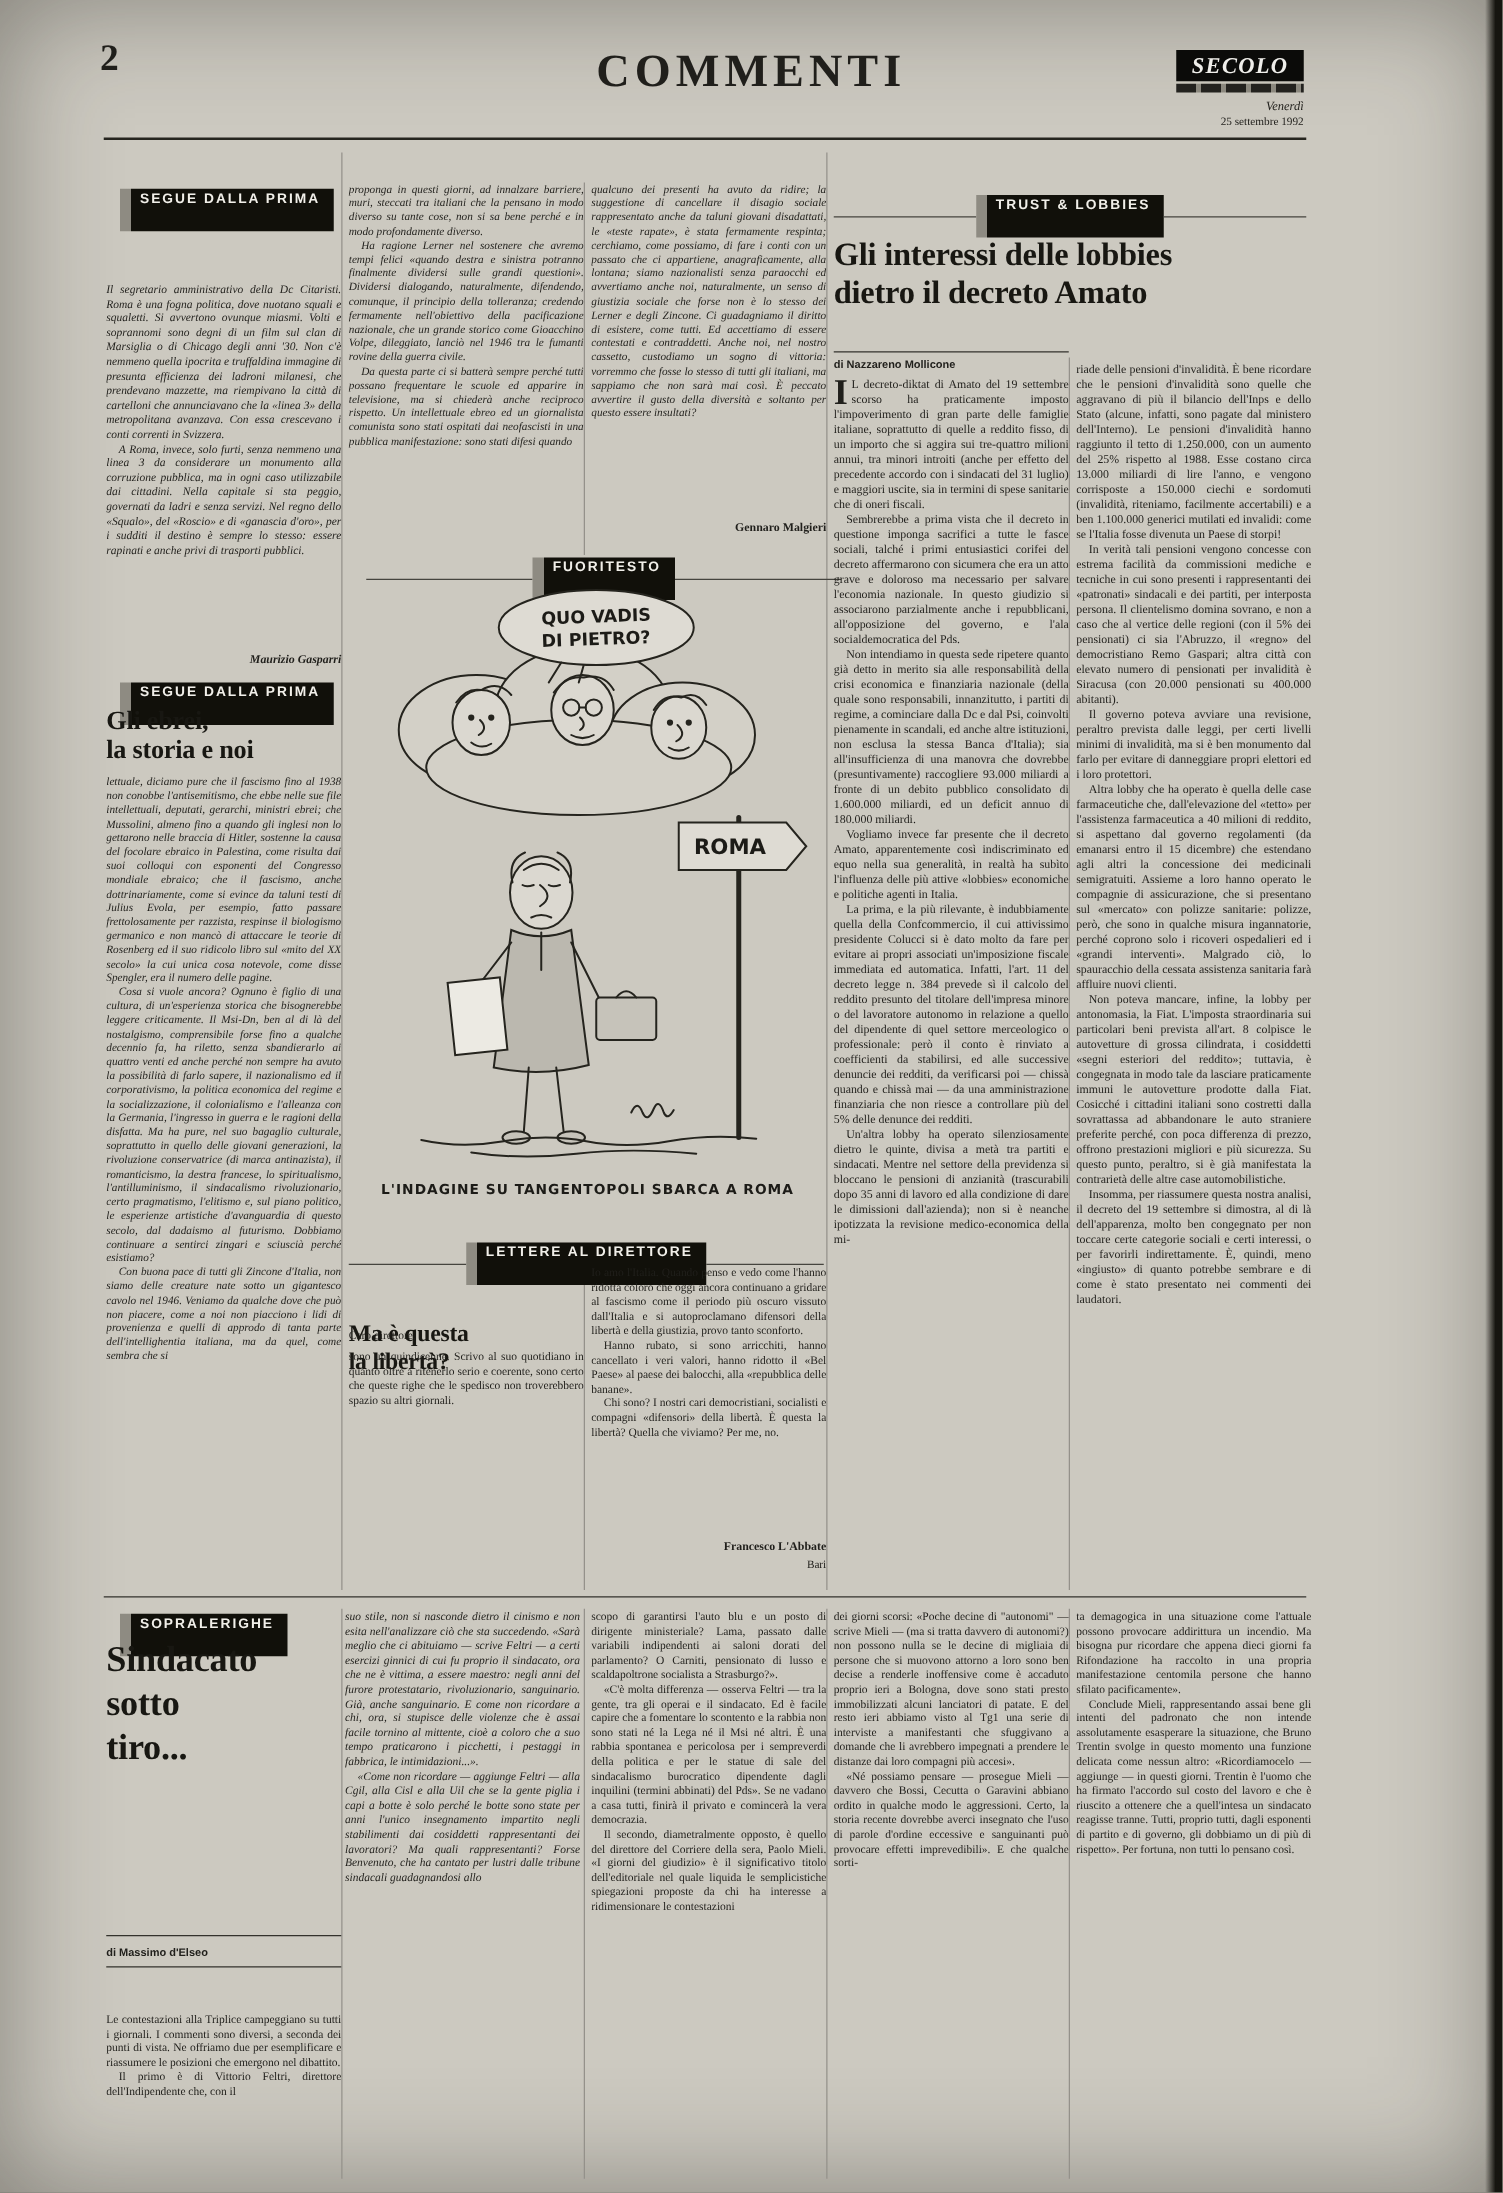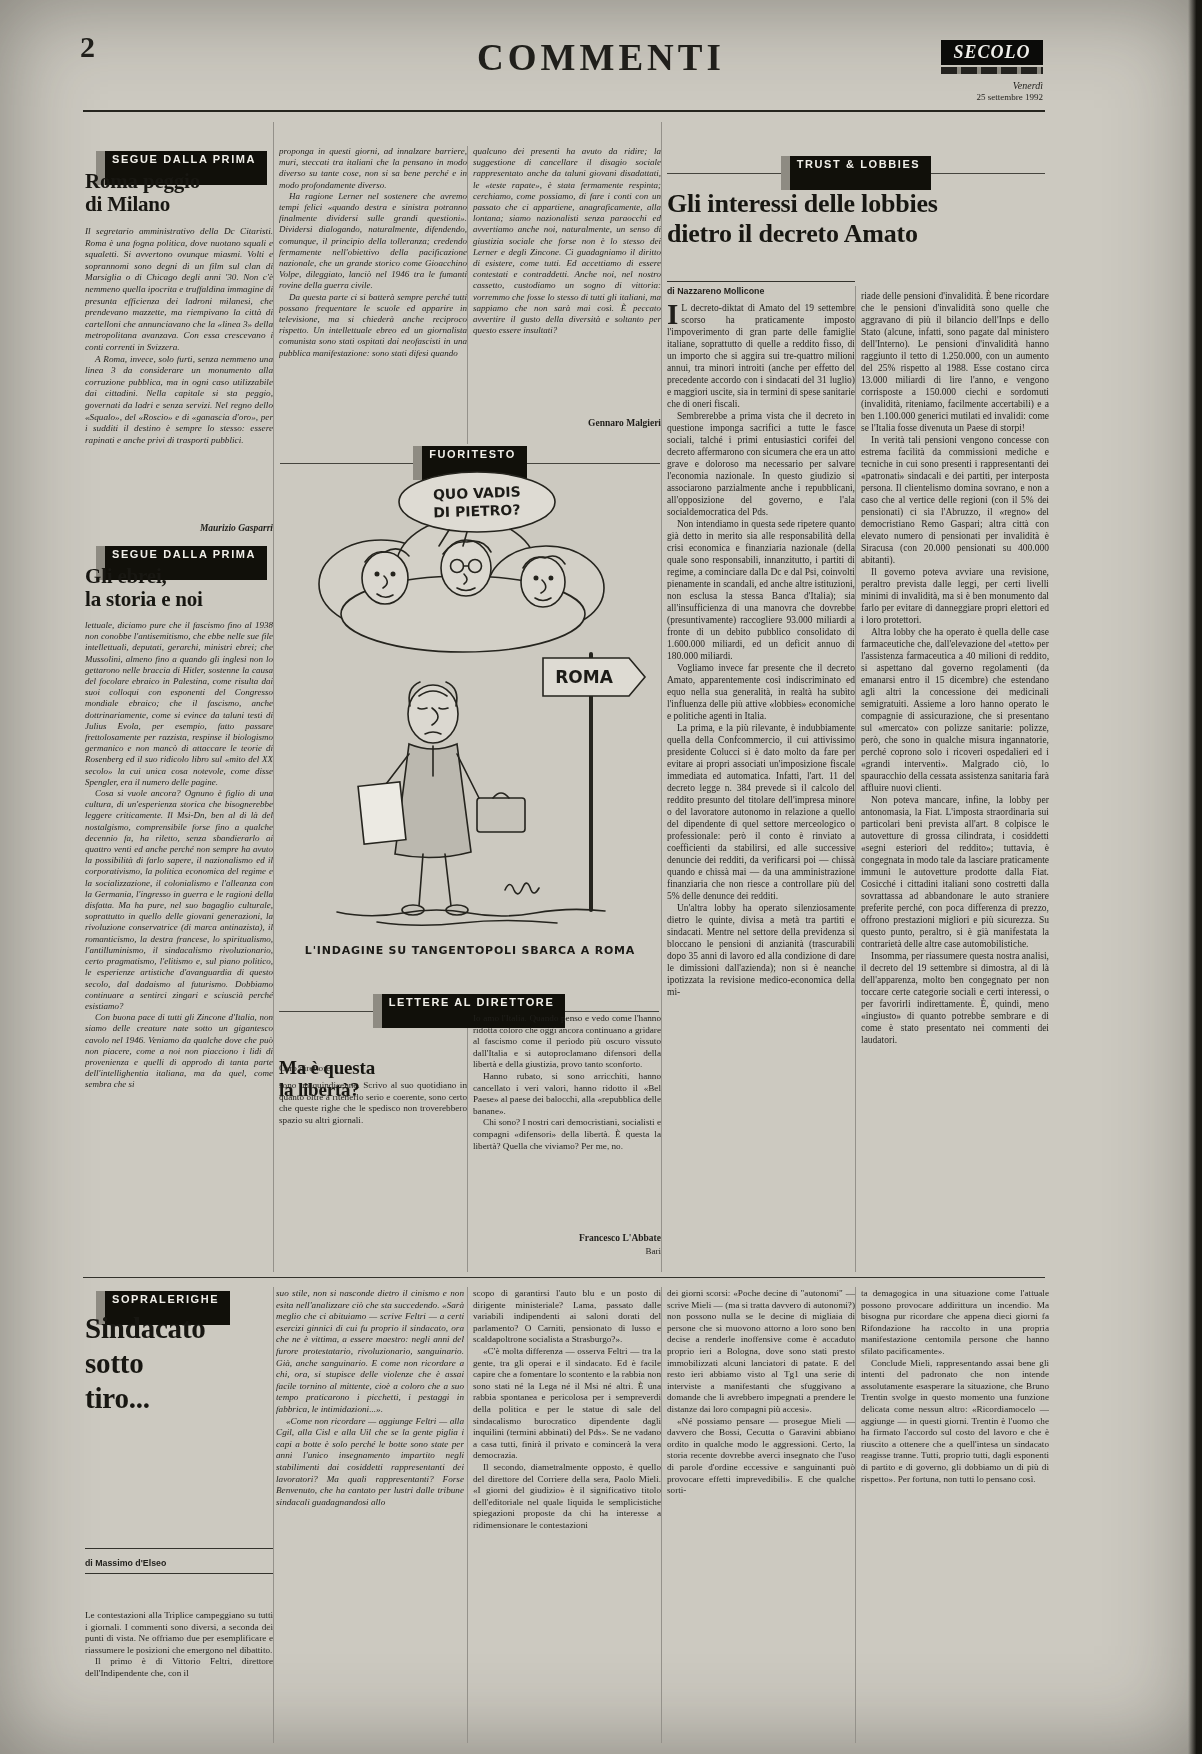--- a/index.html
+++ b/index.html
@@ -45,22 +45,20 @@
   <div class="abs vr" style="left:467px;top:1010px;height:262px;"></div>
   <div class="abs vr" style="left:661px;top:122px;height:1150px;"></div>
   <div class="abs vr" style="left:855px;top:286px;height:986px;"></div>
   <div class="abs hr" style="left:83px;top:1277px;width:962px;"></div>
   <div class="abs vr" style="left:273px;top:1287px;height:456px;"></div>
   <div class="abs vr" style="left:467px;top:1287px;height:456px;"></div>
   <div class="abs vr" style="left:661px;top:1287px;height:456px;"></div>
   <div class="abs vr" style="left:855px;top:1287px;height:456px;"></div>
 
   <div class="abs" style="left:96px;top:149px;"><span class="kicker">SEGUE DALLA PRIMA</span></div>
-  <div class="abs headline" style="left:85px;top:170px;width:190px;font-size:21px;line-height:23px;">Roma peggio
-di Milano</div>
   <div class="abs bodytext it" style="left:85px;top:226px;width:188px;height:292px;">
       <p>Il segretario amministrativo della Dc Citaristi. Roma è una fogna politica, dove nuotano squali e squaletti. Si avvertono ovunque miasmi. Volti e soprannomi sono degni di un film sul clan di Marsiglia o di Chicago degli anni '30. Non c'è nemmeno quella ipocrita e truffaldina immagine di presunta efficienza dei ladroni milanesi, che prendevano mazzette, ma riempivano la città di cartelloni che annunciavano che la «linea 3» della metropolitana avanzava. Con essa crescevano i conti correnti in Svizzera.</p>
       <p>A Roma, invece, solo furti, senza nemmeno una linea 3 da considerare un monumento alla corruzione pubblica, ma in ogni caso utilizzabile dai cittadini. Nella capitale si sta peggio, governati da ladri e senza servizi. Nel regno dello «Squalo», del «Roscio» e di «ganascia d'oro», per i sudditi il destino è sempre lo stesso: essere rapinati e anche privi di trasporti pubblici.</p>
     </div>
   <div class="abs sig it" style="left:85px;top:523px;width:188px;">Maurizio Gasparri</div>
 
   <div class="abs" style="left:96px;top:544px;"><span class="kicker">SEGUE DALLA PRIMA</span></div>
   <div class="abs headline" style="left:85px;top:565px;width:190px;font-size:21px;line-height:23px;">Gli ebrei,
 la storia e noi</div>
   <div class="abs bodytext it fs-eb" style="left:85px;top:620px;width:188px;height:650px;">
@@ -71,21 +69,21 @@
   <div class="abs bodytext it fs-eb" style="left:279px;top:146px;width:188px;height:300px;">
       <p>proponga in questi giorni, ad innalzare barriere, muri, steccati tra italiani che la pensano in modo diverso su tante cose, non si sa bene perché e in modo profondamente diverso.</p>
       <p>Ha ragione Lerner nel sostenere che avremo tempi felici «quando destra e sinistra potranno finalmente dividersi sulle grandi questioni». Dividersi dialogando, naturalmente, difendendo, comunque, il principio della tolleranza; credendo fermamente nell'obiettivo della pacificazione nazionale, che un grande storico come Gioacchino Volpe, dileggiato, lanciò nel 1946 tra le fumanti rovine della guerra civile.</p>
       <p>Da questa parte ci si batterà sempre perché tutti possano frequentare le scuole ed apparire in televisione, ma si chiederà anche reciproco rispetto. Un intellettuale ebreo ed un giornalista comunista sono stati ospitati dai neofascisti in una pubblica manifestazione: sono stati difesi quando</p>
     </div>
   <div class="abs bodytext it fs-eb" style="left:473px;top:146px;width:188px;height:268px;">
       <p>qualcuno dei presenti ha avuto da ridire; la suggestione di cancellare il disagio sociale rappresentato anche da taluni giovani disadattati, le «teste rapate», è stata fermamente respinta; cerchiamo, come possiamo, di fare i conti con un passato che ci appartiene, anagraficamente, alla lontana; siamo nazionalisti senza paraocchi ed avvertiamo anche noi, naturalmente, un senso di giustizia sociale che forse non è lo stesso dei Lerner e degli Zincone. Ci guadagniamo il diritto di esistere, come tutti. Ed accettiamo di essere contestati e contraddetti. Anche noi, nel nostro cassetto, custodiamo un sogno di vittoria: vorremmo che fosse lo stesso di tutti gli italiani, ma sappiamo che non sarà mai così. È peccato avvertire il gusto della diversità e soltanto per questo essere insultati?</p>
     </div>
   <div class="abs sig" style="left:473px;top:418px;width:188px;">Gennaro Malgieri</div>
 
-  <div class="abs rulebar" style="left:280px;top:446px;width:380px;">
+  <div class="abs rulebar" style="left:293px;top:446px;width:380px;">
       <span class="kicker">FUORITESTO</span>
     </div>
   <div class="abs" style="left:281px;top:462px;width:378px;">
     <svg viewBox="0 0 378 474" width="378" height="474">
       <g fill="none" stroke="#25241e" stroke-width="1.6" stroke-linecap="round">
         <g fill="#d3d0c7">
           <ellipse cx="100" cy="122" rx="62" ry="44"></ellipse>
           <ellipse cx="185" cy="106" rx="70" ry="50"></ellipse>
           <ellipse cx="265" cy="126" rx="58" ry="42"></ellipse>
           <ellipse cx="182" cy="152" rx="122" ry="38"></ellipse>

